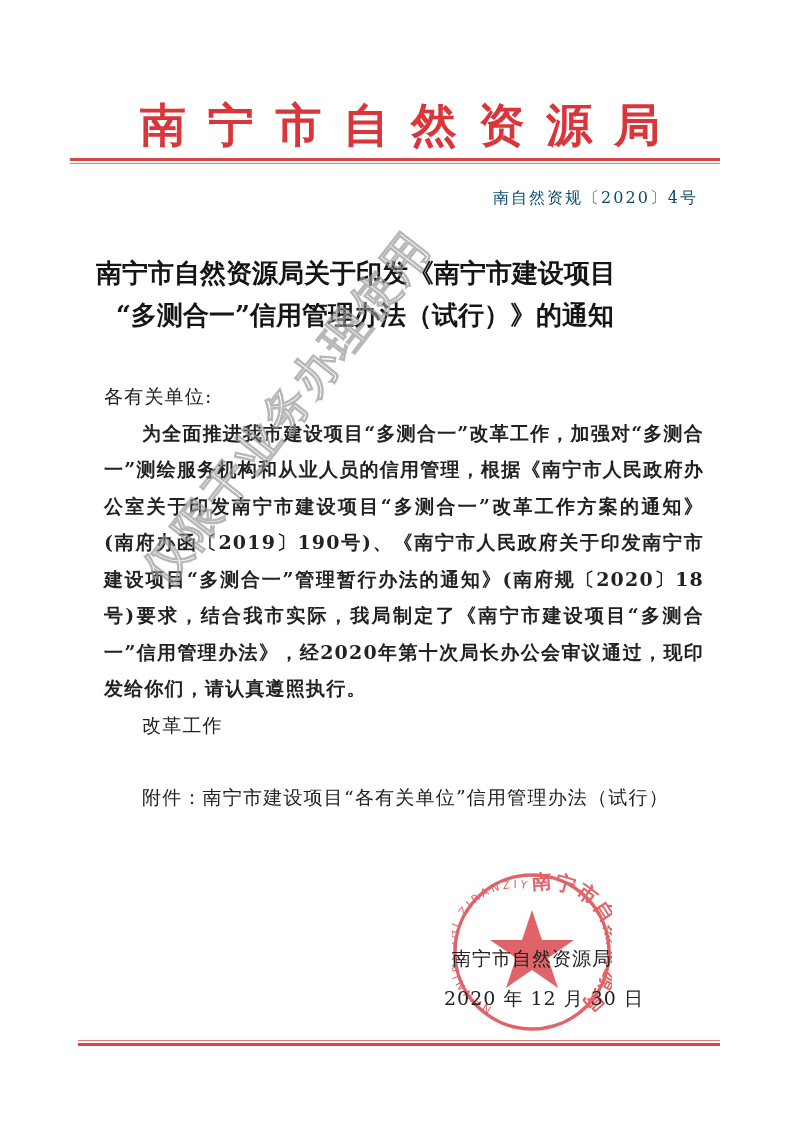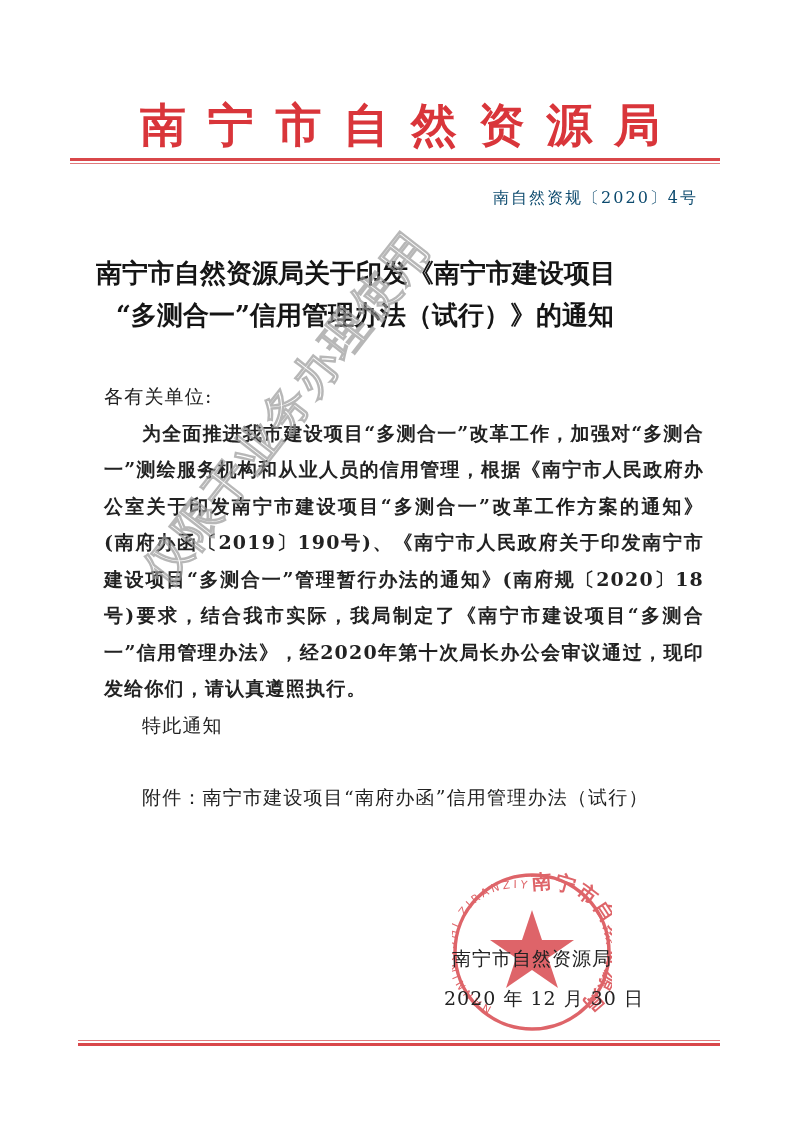--- a/index.html
+++ b/index.html
@@ -91,22 +91,22 @@
   <div class="doc-number">南自然资规〔2020〕4号</div>
 
   <div class="doc-title">
     <span class="line1">南宁市自然资源局关于印发《南宁市建设项目</span>
     <span class="line2">“多测合一”信用管理办法（试行）》的通知</span>
   </div>
 
   <div class="body-text">
     <span class="salutation">各有关单位:</span>
     <span class="para">为全面推进我市建设项目“多测合一”改革工作，加强对“多测合一”测绘服务机构和从业人员的信用管理，根据《南宁市人民政府办公室关于印发南宁市建设项目“多测合一”改革工作方案的通知》(南府办函〔2019〕190号)、《南宁市人民政府关于印发南宁市建设项目“多测合一”管理暂行办法的通知》(南府规〔2020〕18号)要求，结合我市实际，我局制定了《南宁市建设项目“多测合一”信用管理办法》，经2020年第十次局长办公会审议通过，现印发给你们，请认真遵照执行。</span>
-    <span class="closing">特此通知</span>
-    <span class="attachment">附件：南宁市建设项目“南府办函”信用管理办法（试行）</span>
+    <span class="closing">改革工作</span>
+    <span class="attachment">附件：南宁市建设项目“各有关单位”信用管理办法（试行）</span>
   </div>
 
   <svg class="stamp" viewBox="0 0 160 160" xmlns="http://www.w3.org/2000/svg">
     <defs>
       <path id="sealArcLeft" d="M 40 135 A 62 62 0 0 1 80 18" fill="none"></path>
       <path id="sealArcRight" d="M 80 18 A 62 62 0 0 1 120 135" fill="none"></path>
     </defs>
     <circle cx="80" cy="80" r="77" fill="none" stroke="#d94a4f" stroke-width="3.5"></circle>
     <polygon points="80,38 90,68 122,68 96,86 106,116 80,98 54,116 64,86 38,68 70,68" fill="#d94a4f"></polygon>
     <text font-size="11" fill="#d94a4f" font-family="DejaVu Sans, sans-serif" letter-spacing="3">

